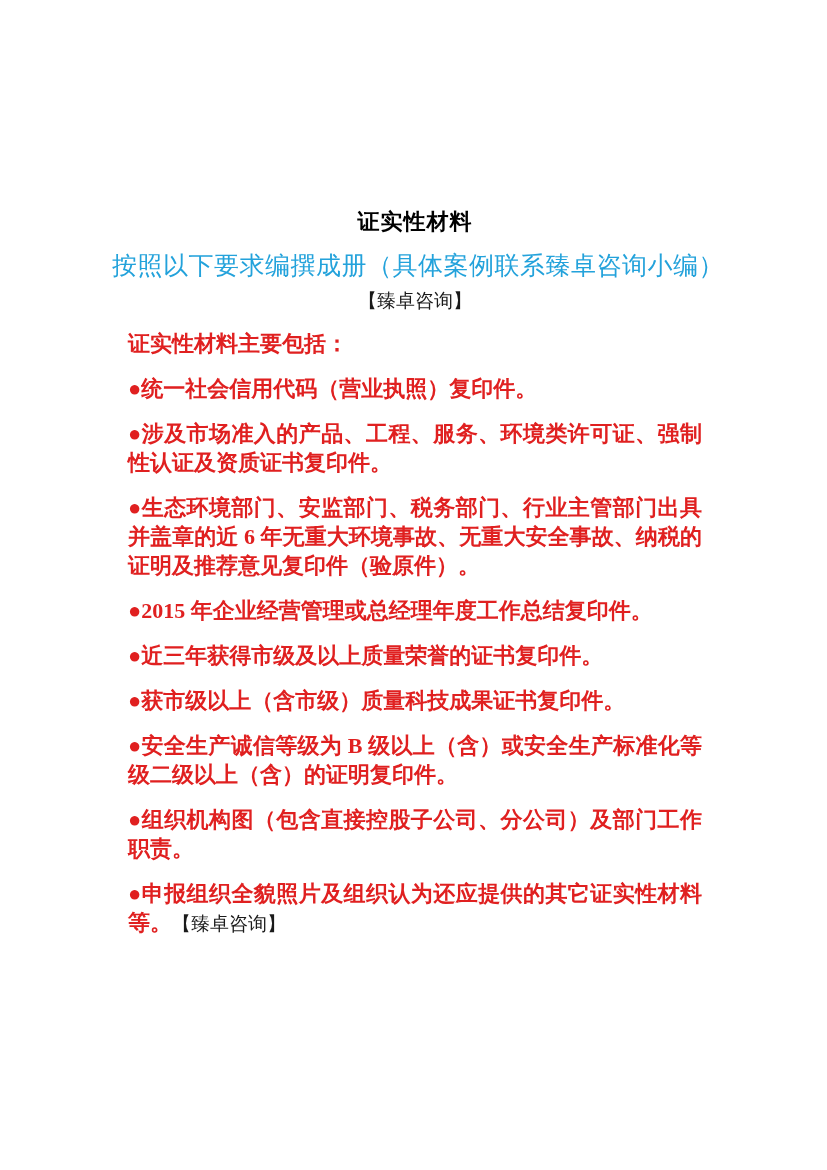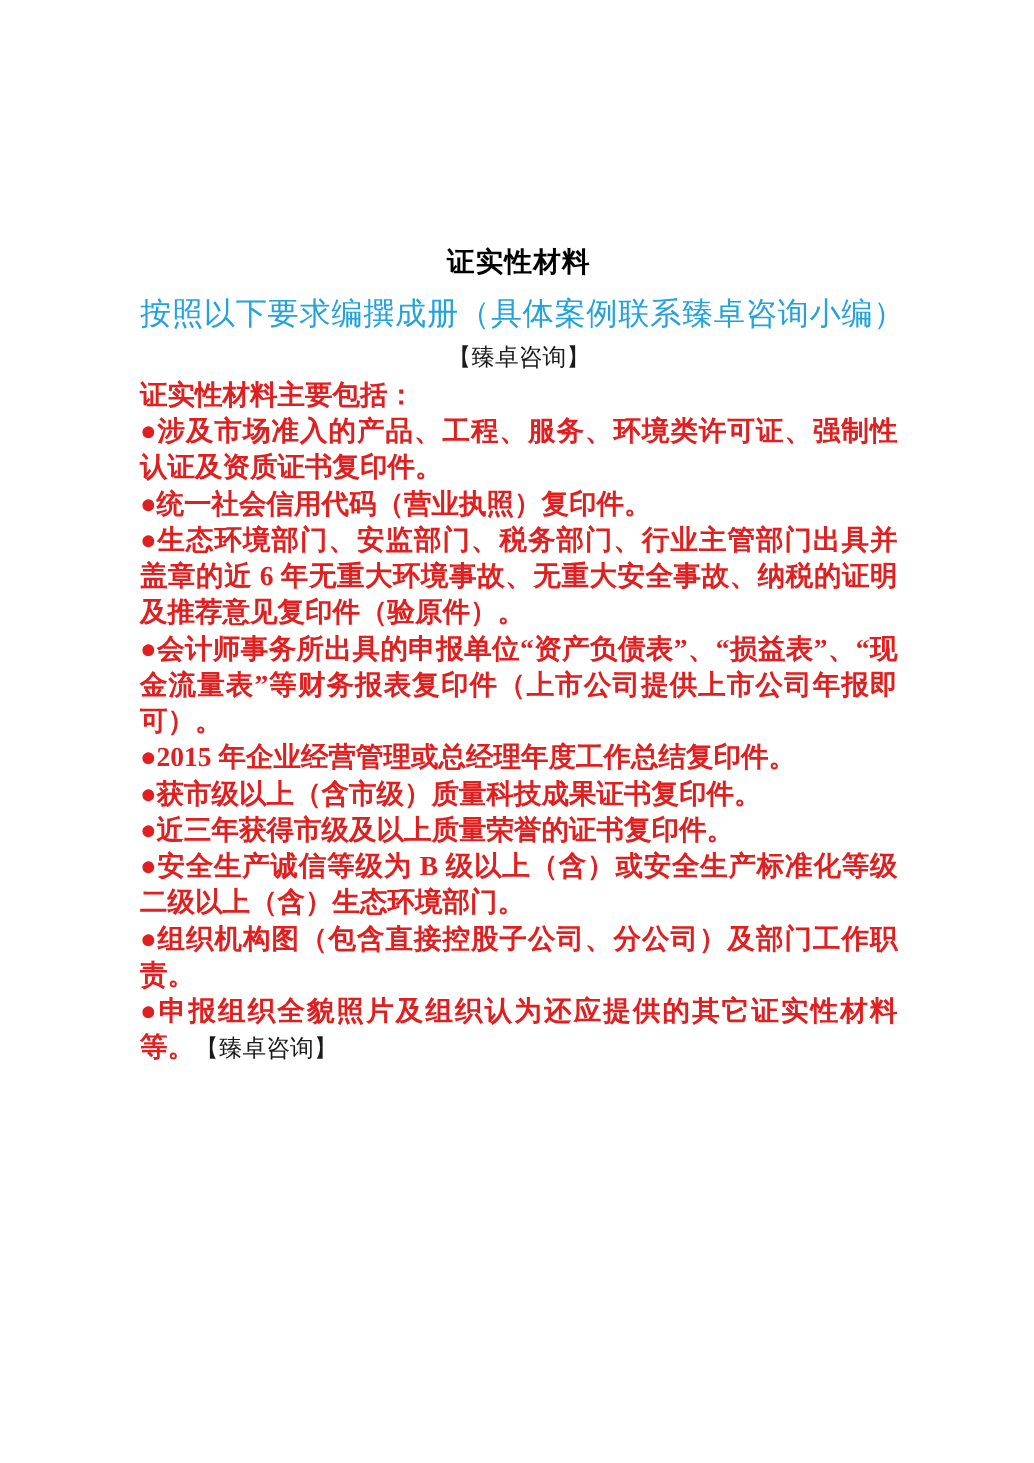--- a/index.html
+++ b/index.html
@@ -22,21 +22,21 @@
     background: #ffffff;
     overflow: hidden;
   }
   .content {
     position: absolute;
     left: 112px;
     top: 195px;
     width: 606px;
   }
   .doc-title {
-    margin: 0;
+    margin: 12px;
     text-align: center;
     color: var(--title-black, #000);
     font-family: "Liberation Sans", sans-serif;
     font-size: 22px;
     line-height: 30px;
     font-weight: bold;
     letter-spacing: 1px;
   }
   .doc-heading {
     margin: 10px 0 0 0;
@@ -57,21 +57,21 @@
     font-weight: normal;
   }
   .doc-body {
     margin-top: 2px;
     color: var(--body-red, #e02020);
     font-size: 22px;
     line-height: 29px;
     font-weight: bold;
   }
   .doc-body p {
-    margin: 0;
+    margin: 16px;
     text-align: justify;
   }
   .bullet {
     color: var(--body-red, #e02020);
   }
   .closing-suffix {
     color: #1a1a1a;
     font-weight: normal;
     font-size: 19px;
   }
@@ -84,27 +84,26 @@
 
     <h1 class="doc-title">证实性材料</h1>
 
     <h2 class="doc-heading">按照以下要求编撰成册（具体案例联系臻卓咨询小编）</h2>
 
     <div class="doc-sub">【臻卓咨询】</div>
 
     <div class="doc-body">
       <p>证实性材料主要包括：</p>
 
+      <p><span class="bullet">●</span><span>统一社会信用代码（营业执照）复印件。</span></p>
       <p><span class="bullet">●</span><span>涉及市场准入的产品、工程、服务、环境类许可证、强制性认证及资质证书复印件。</span></p>
-      <p><span class="bullet">●</span><span>统一社会信用代码（营业执照）复印件。</span></p>
       <p><span class="bullet">●</span><span>生态环境部门、安监部门、税务部门、行业主管部门出具并盖章的近 6 年无重大环境事故、无重大安全事故、纳税的证明及推荐意见复印件（验原件）。</span></p>
-      <p><span class="bullet">●</span><span>会计师事务所出具的申报单位“资产负债表”、“损益表”、“现金流量表”等财务报表复印件（上市公司提供上市公司年报即可）。</span></p>
       <p><span class="bullet">●</span><span>2015 年企业经营管理或总经理年度工作总结复印件。</span></p>
+      <p><span class="bullet">●</span><span>近三年获得市级及以上质量荣誉的证书复印件。</span></p>
       <p><span class="bullet">●</span><span>获市级以上（含市级）质量科技成果证书复印件。</span></p>
-      <p><span class="bullet">●</span><span>近三年获得市级及以上质量荣誉的证书复印件。</span></p>
-      <p><span class="bullet">●</span><span>安全生产诚信等级为 B 级以上（含）或安全生产标准化等级二级以上（含）生态环境部门。</span></p>
+      <p><span class="bullet">●</span><span>安全生产诚信等级为 B 级以上（含）或安全生产标准化等级二级以上（含）的证明复印件。</span></p>
       <p><span class="bullet">●</span><span>组织机构图（包含直接控股子公司、分公司）及部门工作职责。</span></p>
 
       <p><span class="bullet">●</span><span>申报组织全貌照片及组织认为还应提供的其它证实性材料等。</span><span class="closing-suffix">【臻卓咨询】</span></p>
     </div>
 
   </div>
 </div>
 
 </body></html>

